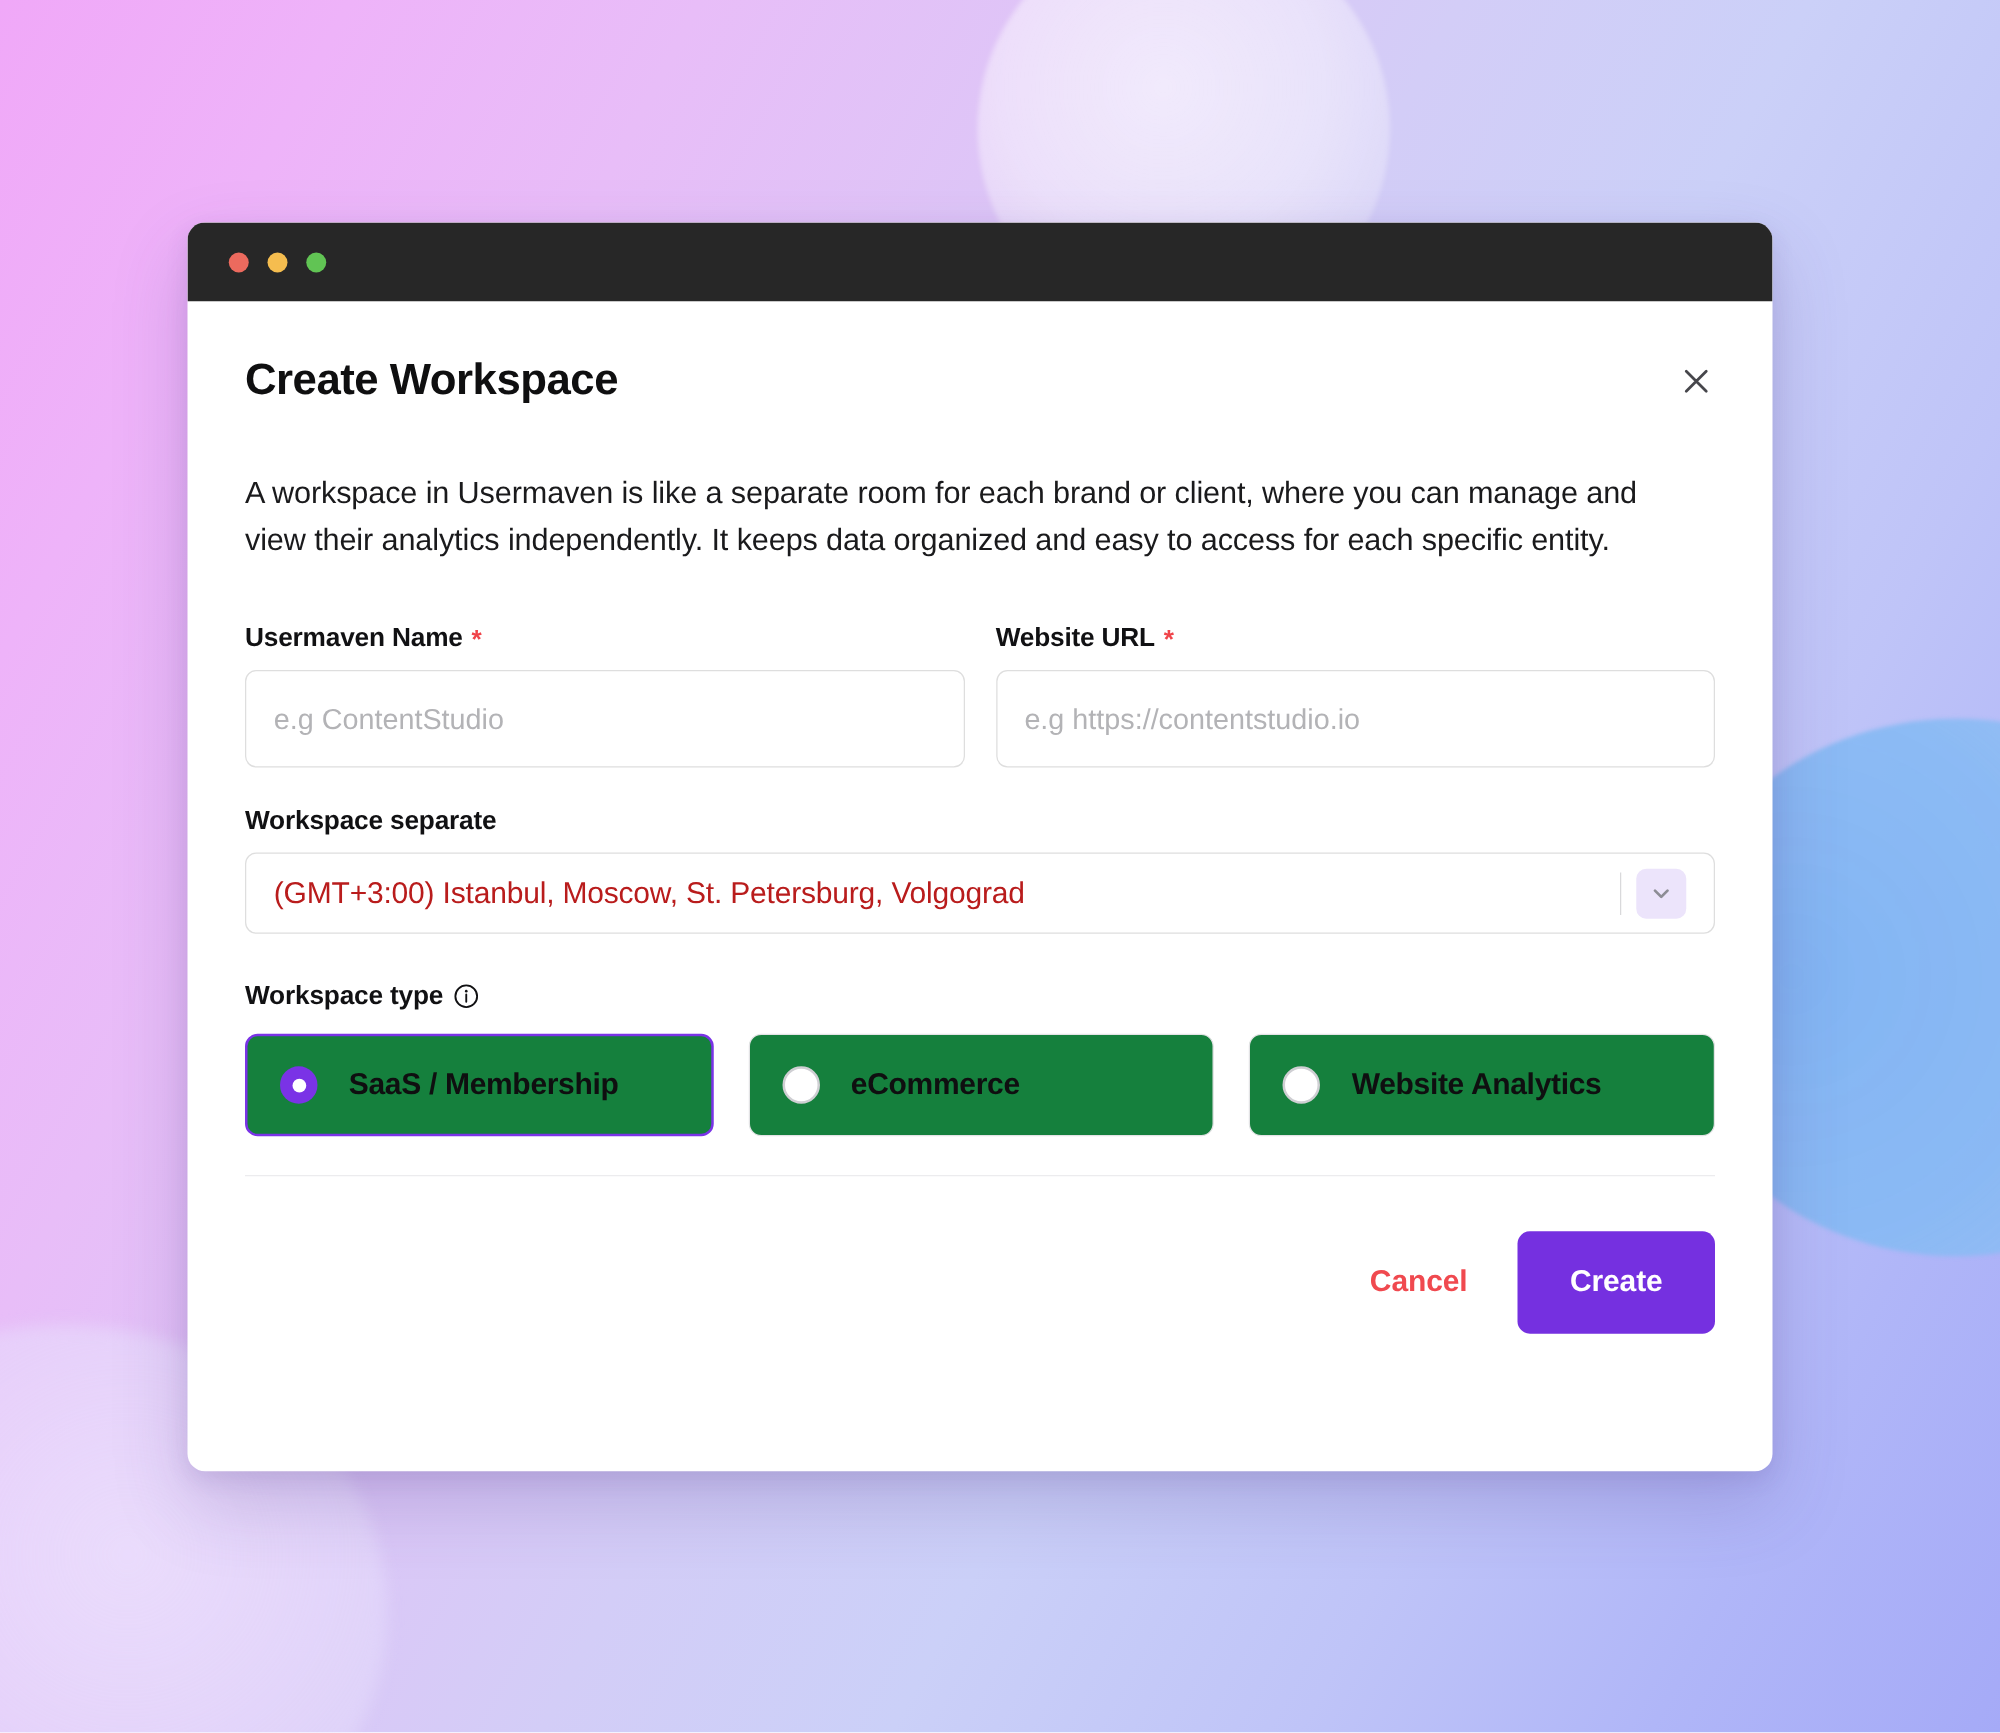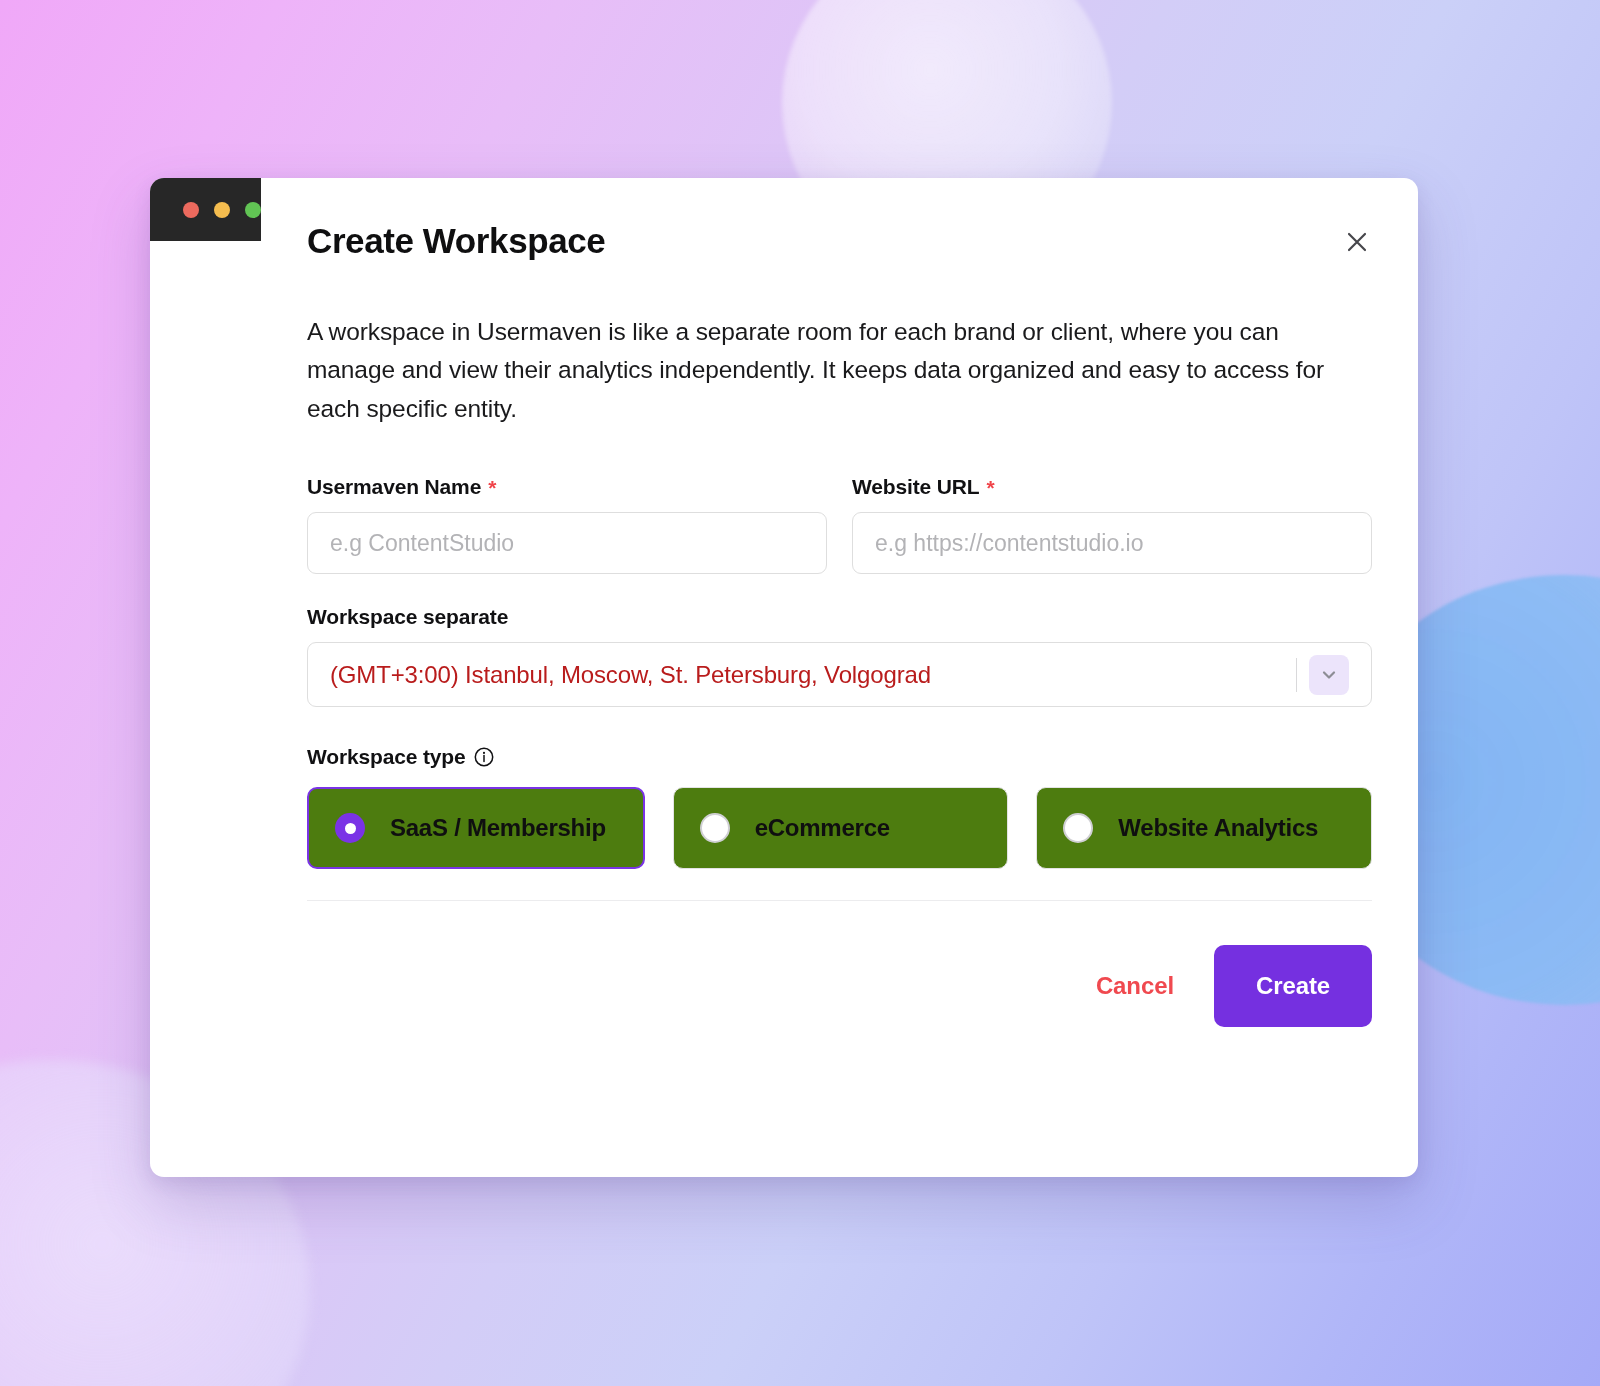--- a/index.html
+++ b/index.html
@@ -70,20 +70,21 @@
     left: 150px;
     top: 178px;
     width: 1268px;
     height: 999px;
     border-radius: 14px;
     background: #ffffff;
     box-shadow: 0 26px 60px rgba(80, 60, 140, 0.22),
                 0 6px 18px rgba(80, 60, 140, 0.12);
     overflow: hidden;
     display: flex;
+    flex-direction: column;
   }
 
   #titlebar {
     height: 63px;
     background: #272727;
     flex: 0 0 63px;
     display: flex;
     align-items: center;
     padding-left: 33px;
     gap: 15px;
@@ -140,21 +141,21 @@
     color: #111113;
     letter-spacing: -0.15px;
     display: flex;
     align-items: center;
     gap: 7px;
   }
   .required-star { color: #f0444a; font-size: 21px; line-height: 1; }
 
   .text-input {
     width: 100%;
-    height: 62px;
+    height: 78px;
     margin-top: 13px;
     border: 1.4px solid #dedede;
     border-radius: 9px;
     background: #ffffff;
     font-family: "Liberation Sans", sans-serif;
     font-size: 23px;
     color: #1d1d20;
     padding: 0 22px;
     outline: none;
   }
@@ -217,21 +218,21 @@
     display: flex;
     gap: 28px;
     margin-top: 18px;
   }
   .type-card {
     flex: 1 1 0;
     min-width: 0;
     height: 82px;
     border: 1.6px solid #e3e3e5;
     border-radius: 10px;
-    background: #4d7c0f;
+    background: #15803d;
     display: flex;
     align-items: center;
     padding: 0 0 0 26px;
     gap: 25px;
     cursor: pointer;
   }
   .type-card.selected { border: 2px solid #7a33e6; }
 
   .radio-outer {
     width: 30px; height: 30px;

